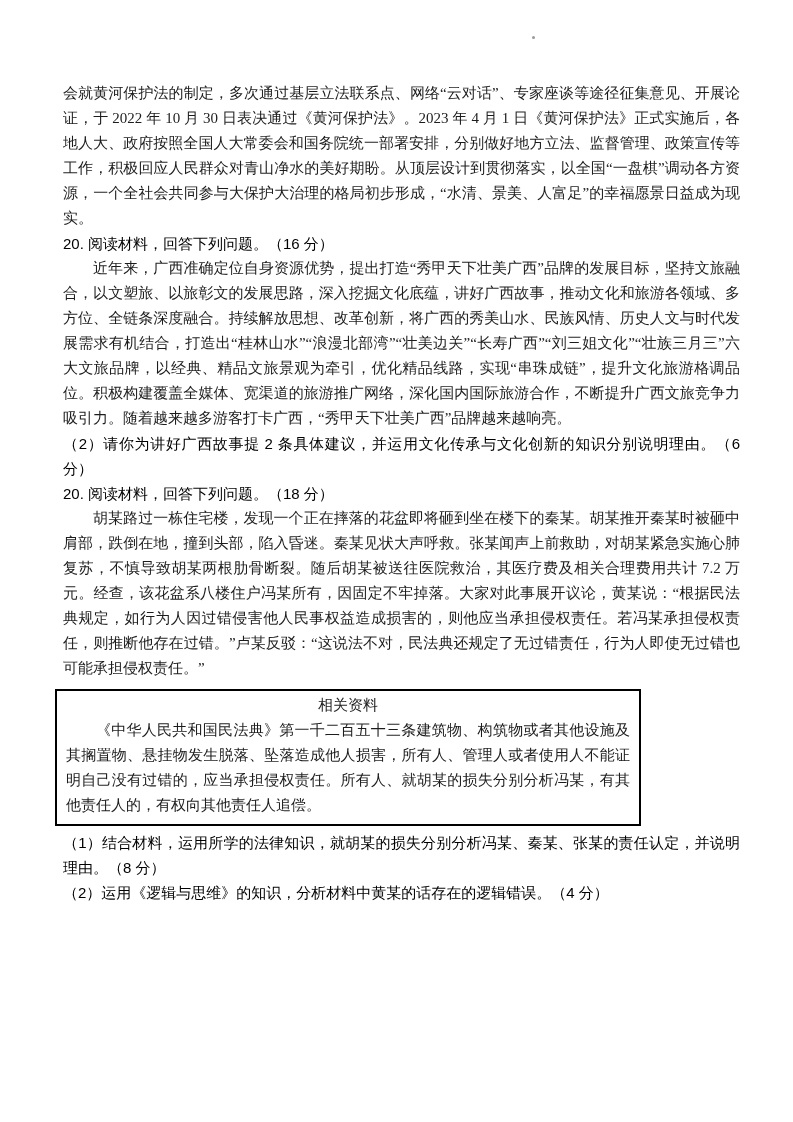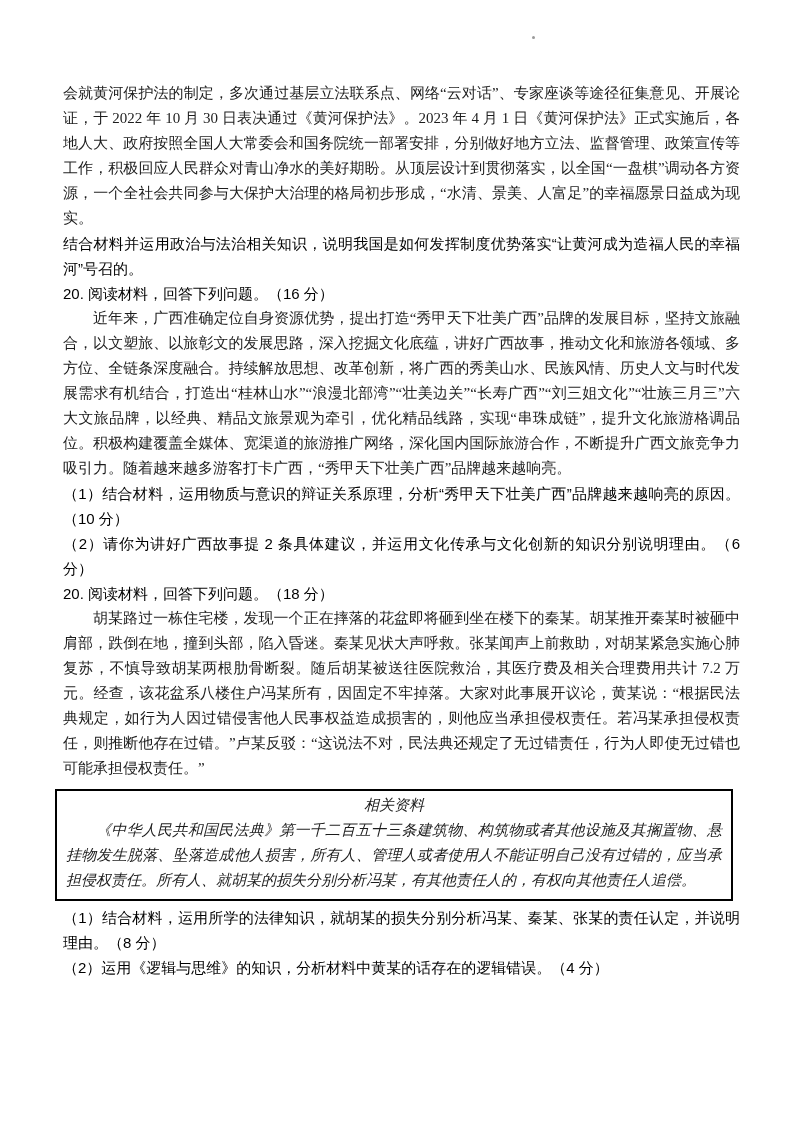--- a/index.html
+++ b/index.html
@@ -38,47 +38,44 @@
   .question {
     font-family: "Liberation Sans", "DejaVu Sans", sans-serif;
     font-size: 15px;
     line-height: 25px;
     text-align: justify;
     color: #000000;
   }
   .related-box {
     border: 2px solid #000000;
     margin: 8px 4px 4px -8px;
-    width: 678px;
+    width: 586px;
     padding: 2px 9px 6px 9px;
-    font-style: italic;
   }
   .related-box .box-title {
     text-align: center;
     text-indent: 0;
   }
 </style>
 </head>
 <body>
 
 <div class="page">
 
   <span class="stray-dot"></span>
 
   <div class="content">
 
     <p class="material">会就黄河保护法的制定，多次通过基层立法联系点、网络“云对话”、专家座谈等途径征集意见、开展论证，于 2022 年 10 月 30 日表决通过《黄河保护法》。2023 年 4 月 1 日《黄河保护法》正式实施后，各地人大、政府按照全国人大常委会和国务院统一部署安排，分别做好地方立法、监督管理、政策宣传等工作，积极回应人民群众对青山净水的美好期盼。从顶层设计到贯彻落实，以全国“一盘棋”调动各方资源，一个全社会共同参与大保护大治理的格局初步形成，“水清、景美、人富足”的幸福愿景日益成为现实。</p>
 
-    <p class="question">结合材料并运用政治与法治相关知识，说明我国是如何发挥制度优势落实“让黄河成为造福人民的幸福河”号召的。</p>
 
     <p class="question">20. 阅读材料，回答下列问题。（16 分）</p>
 
     <p class="material indent">近年来，广西准确定位自身资源优势，提出打造“秀甲天下壮美广西”品牌的发展目标，坚持文旅融合，以文塑旅、以旅彰文的发展思路，深入挖掘文化底蕴，讲好广西故事，推动文化和旅游各领域、多方位、全链条深度融合。持续解放思想、改革创新，将广西的秀美山水、民族风情、历史人文与时代发展需求有机结合，打造出“桂林山水”“浪漫北部湾”“壮美边关”“长寿广西”“刘三姐文化”“壮族三月三”六大文旅品牌，以经典、精品文旅景观为牵引，优化精品线路，实现“串珠成链”，提升文化旅游格调品位。积极构建覆盖全媒体、宽渠道的旅游推广网络，深化国内国际旅游合作，不断提升广西文旅竞争力吸引力。随着越来越多游客打卡广西，“秀甲天下壮美广西”品牌越来越响亮。</p>
 
-    <p class="question">（1）结合材料，运用物质与意识的辩证关系原理，分析“秀甲天下壮美广西”品牌越来越响亮的原因。（10 分）</p>
 
     <p class="question">（2）请你为讲好广西故事提 2 条具体建议，并运用文化传承与文化创新的知识分别说明理由。（6 分）</p>
 
     <p class="question">20. 阅读材料，回答下列问题。（18 分）</p>
 
     <p class="material indent">胡某路过一栋住宅楼，发现一个正在摔落的花盆即将砸到坐在楼下的秦某。胡某推开秦某时被砸中肩部，跌倒在地，撞到头部，陷入昏迷。秦某见状大声呼救。张某闻声上前救助，对胡某紧急实施心肺复苏，不慎导致胡某两根肋骨断裂。随后胡某被送往医院救治，其医疗费及相关合理费用共计 7.2 万元。经查，该花盆系八楼住户冯某所有，因固定不牢掉落。大家对此事展开议论，黄某说：“根据民法典规定，如行为人因过错侵害他人民事权益造成损害的，则他应当承担侵权责任。若冯某承担侵权责任，则推断他存在过错。”卢某反驳：“这说法不对，民法典还规定了无过错责任，行为人即使无过错也可能承担侵权责任。”</p>
 
     <div class="related-box">
       <p class="material box-title">相关资料</p>
       <p class="material indent">《中华人民共和国民法典》第一千二百五十三条建筑物、构筑物或者其他设施及其搁置物、悬挂物发生脱落、坠落造成他人损害，所有人、管理人或者使用人不能证明自己没有过错的，应当承担侵权责任。所有人、就胡某的损失分别分析冯某，有其他责任人的，有权向其他责任人追偿。</p>

